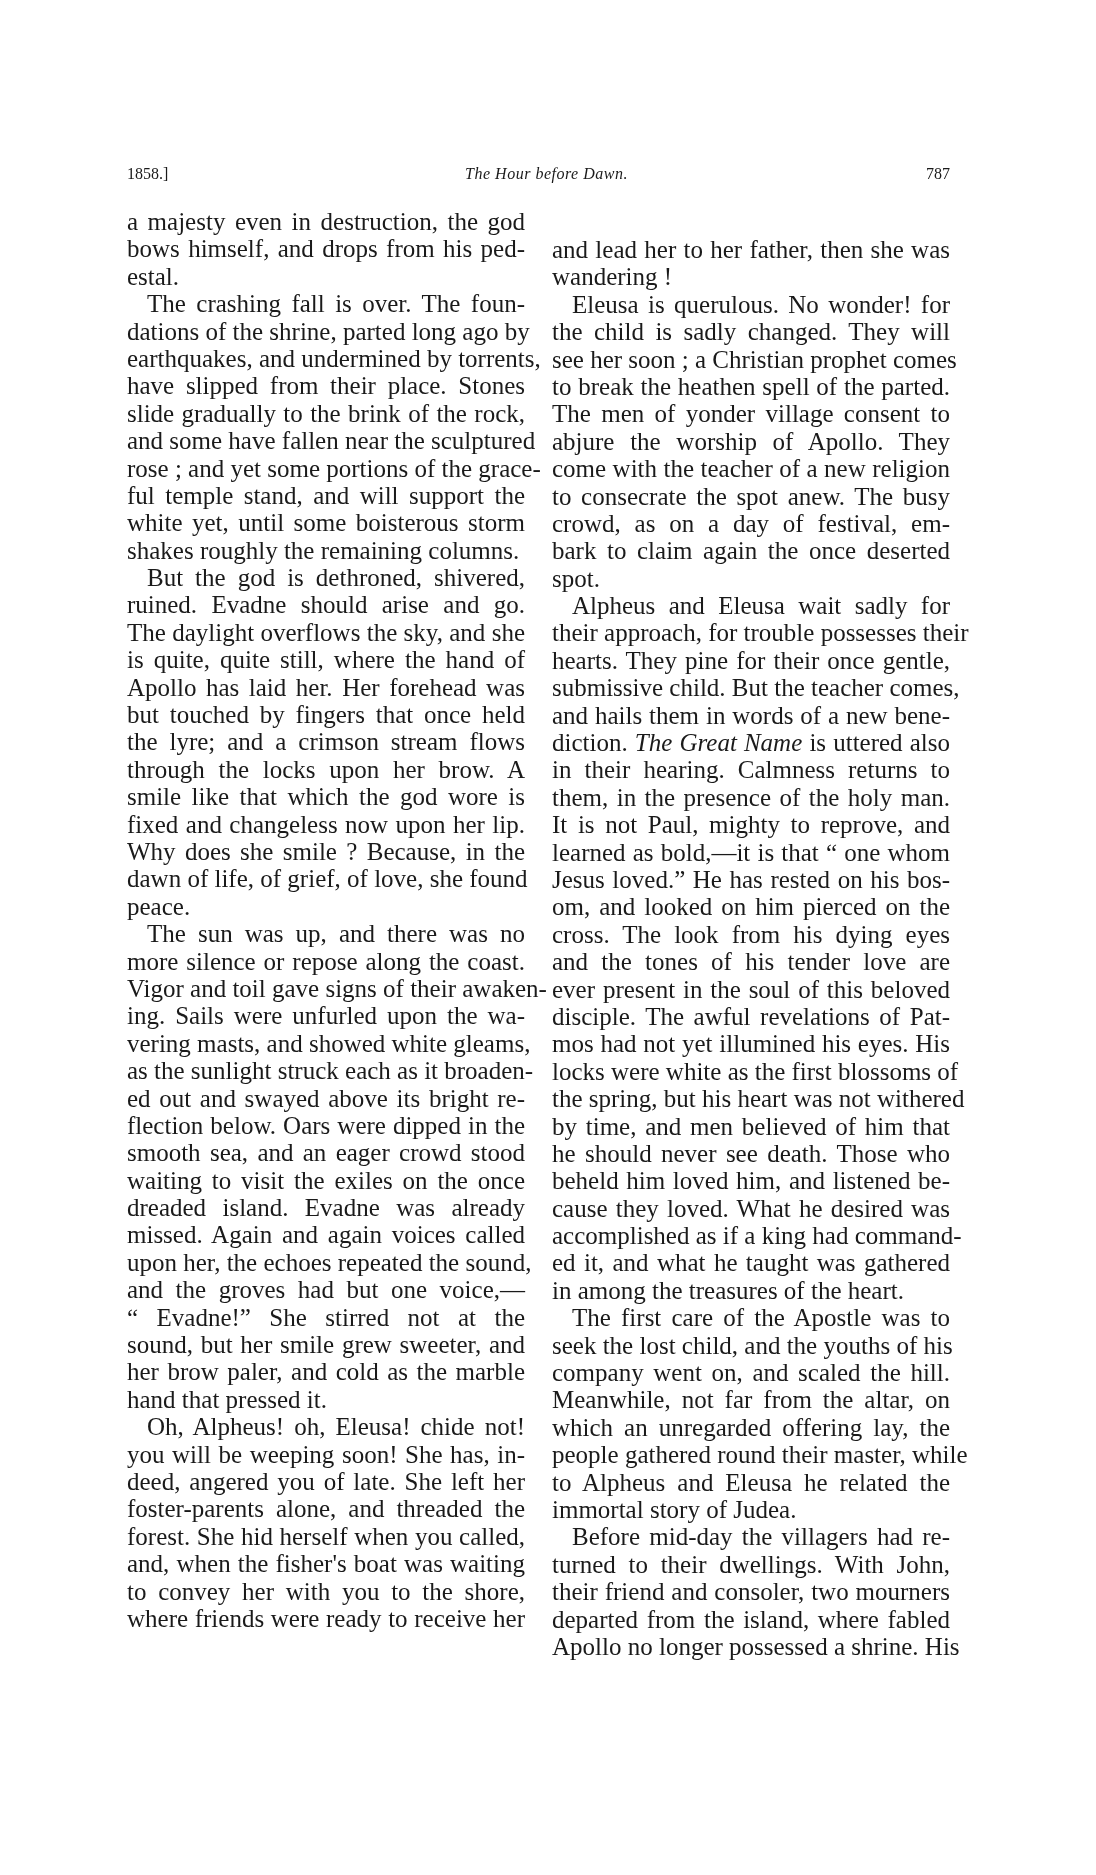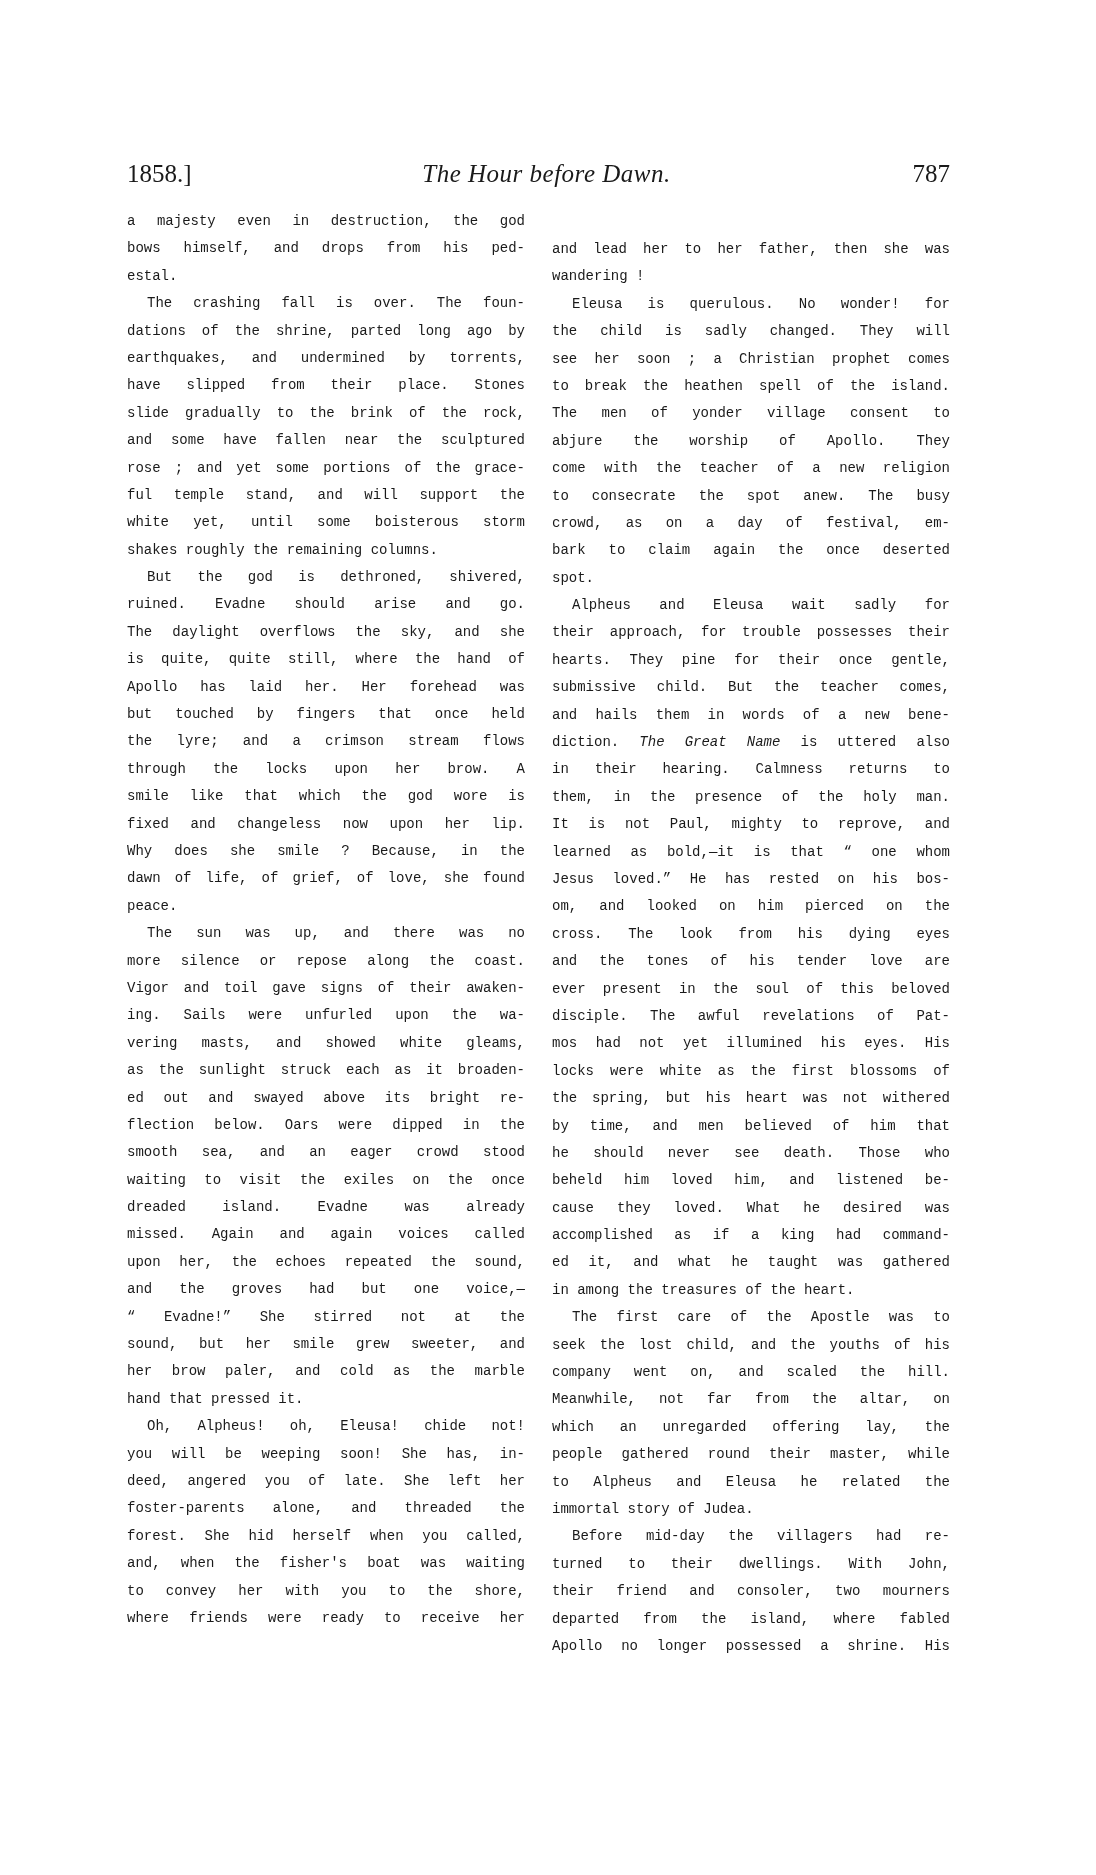--- a/index.html
+++ b/index.html
@@ -1,24 +1,24 @@
 <!DOCTYPE html>
 <html><head>
 <meta charset="utf-8">
 <style>
   html, body { margin: 0; padding: 0; background: #ffffff; }
   body { width: 1096px; height: 1875px; position: relative; overflow: hidden;
          font-family: "Liberation Serif", "DejaVu Serif", serif; color: #1a1a1a; }
   .page { position: absolute; left: 0; top: 0; width: 1096px; height: 1875px; }
   .running-head { position: absolute; top: 160px; left: 127px; width: 823px; height: 28px;
-                  font-size: 25px; line-height: 28px; }
+                  font-size: 16px; line-height: 28px; }
   .rh-year { position: absolute; left: 0; top: 0; }
   .rh-title { position: absolute; left: 16px; right: 0; top: 0; text-align: center; font-style: italic; letter-spacing: 0.5px; }
   .rh-page { position: absolute; right: 0; top: 0; }
-  .column { position: absolute; top: 208px; width: 398px; font-size: 14px; line-height: 27.4px; font-family: Liberation Mono, monospace; }
+  .column { position: absolute; top: 208px; width: 398px; font-size: 25px; line-height: 27.4px; }
   .col-left { left: 127px; }
   .col-right { left: 552px; margin-top: 28px; }
   .line { display: block; height: 27.4px; white-space: nowrap; overflow: visible;
           text-align: justify; text-align-last: justify; }
   .line.last { text-align: center; text-align-last: left; }
   .line.indent { padding-left: 20px; }
   .line em { font-style: italic; }
 </style>
 </head>
 <body>
@@ -83,21 +83,21 @@
       <span class="line">and, when the fisher's boat was waiting</span>
       <span class="line">to convey her with you to the shore,</span>
       <span class="line">where friends were ready to receive her</span>
     </div>
   <div class="column col-right">
       <span class="line">and lead her to her father, then she was</span>
       <span class="line last">wandering !</span>
       <span class="line indent">Eleusa is querulous.  No wonder! for</span>
       <span class="line">the child is sadly changed.  They will</span>
       <span class="line">see her soon ; a Christian prophet comes</span>
-      <span class="line">to break the heathen spell of the island.</span>
+      <span class="line">to break the heathen spell of the parted.</span>
       <span class="line">The men of yonder village consent to</span>
       <span class="line">abjure the worship of Apollo.  They</span>
       <span class="line">come with the teacher of a new religion</span>
       <span class="line">to consecrate the spot anew.  The busy</span>
       <span class="line">crowd, as on a day of festival, em-</span>
       <span class="line">bark to claim again the once deserted</span>
       <span class="line last">spot.</span>
       <span class="line indent">Alpheus and Eleusa wait sadly for</span>
       <span class="line">their approach, for trouble possesses their</span>
       <span class="line">hearts.  They pine for their once gentle,</span>

